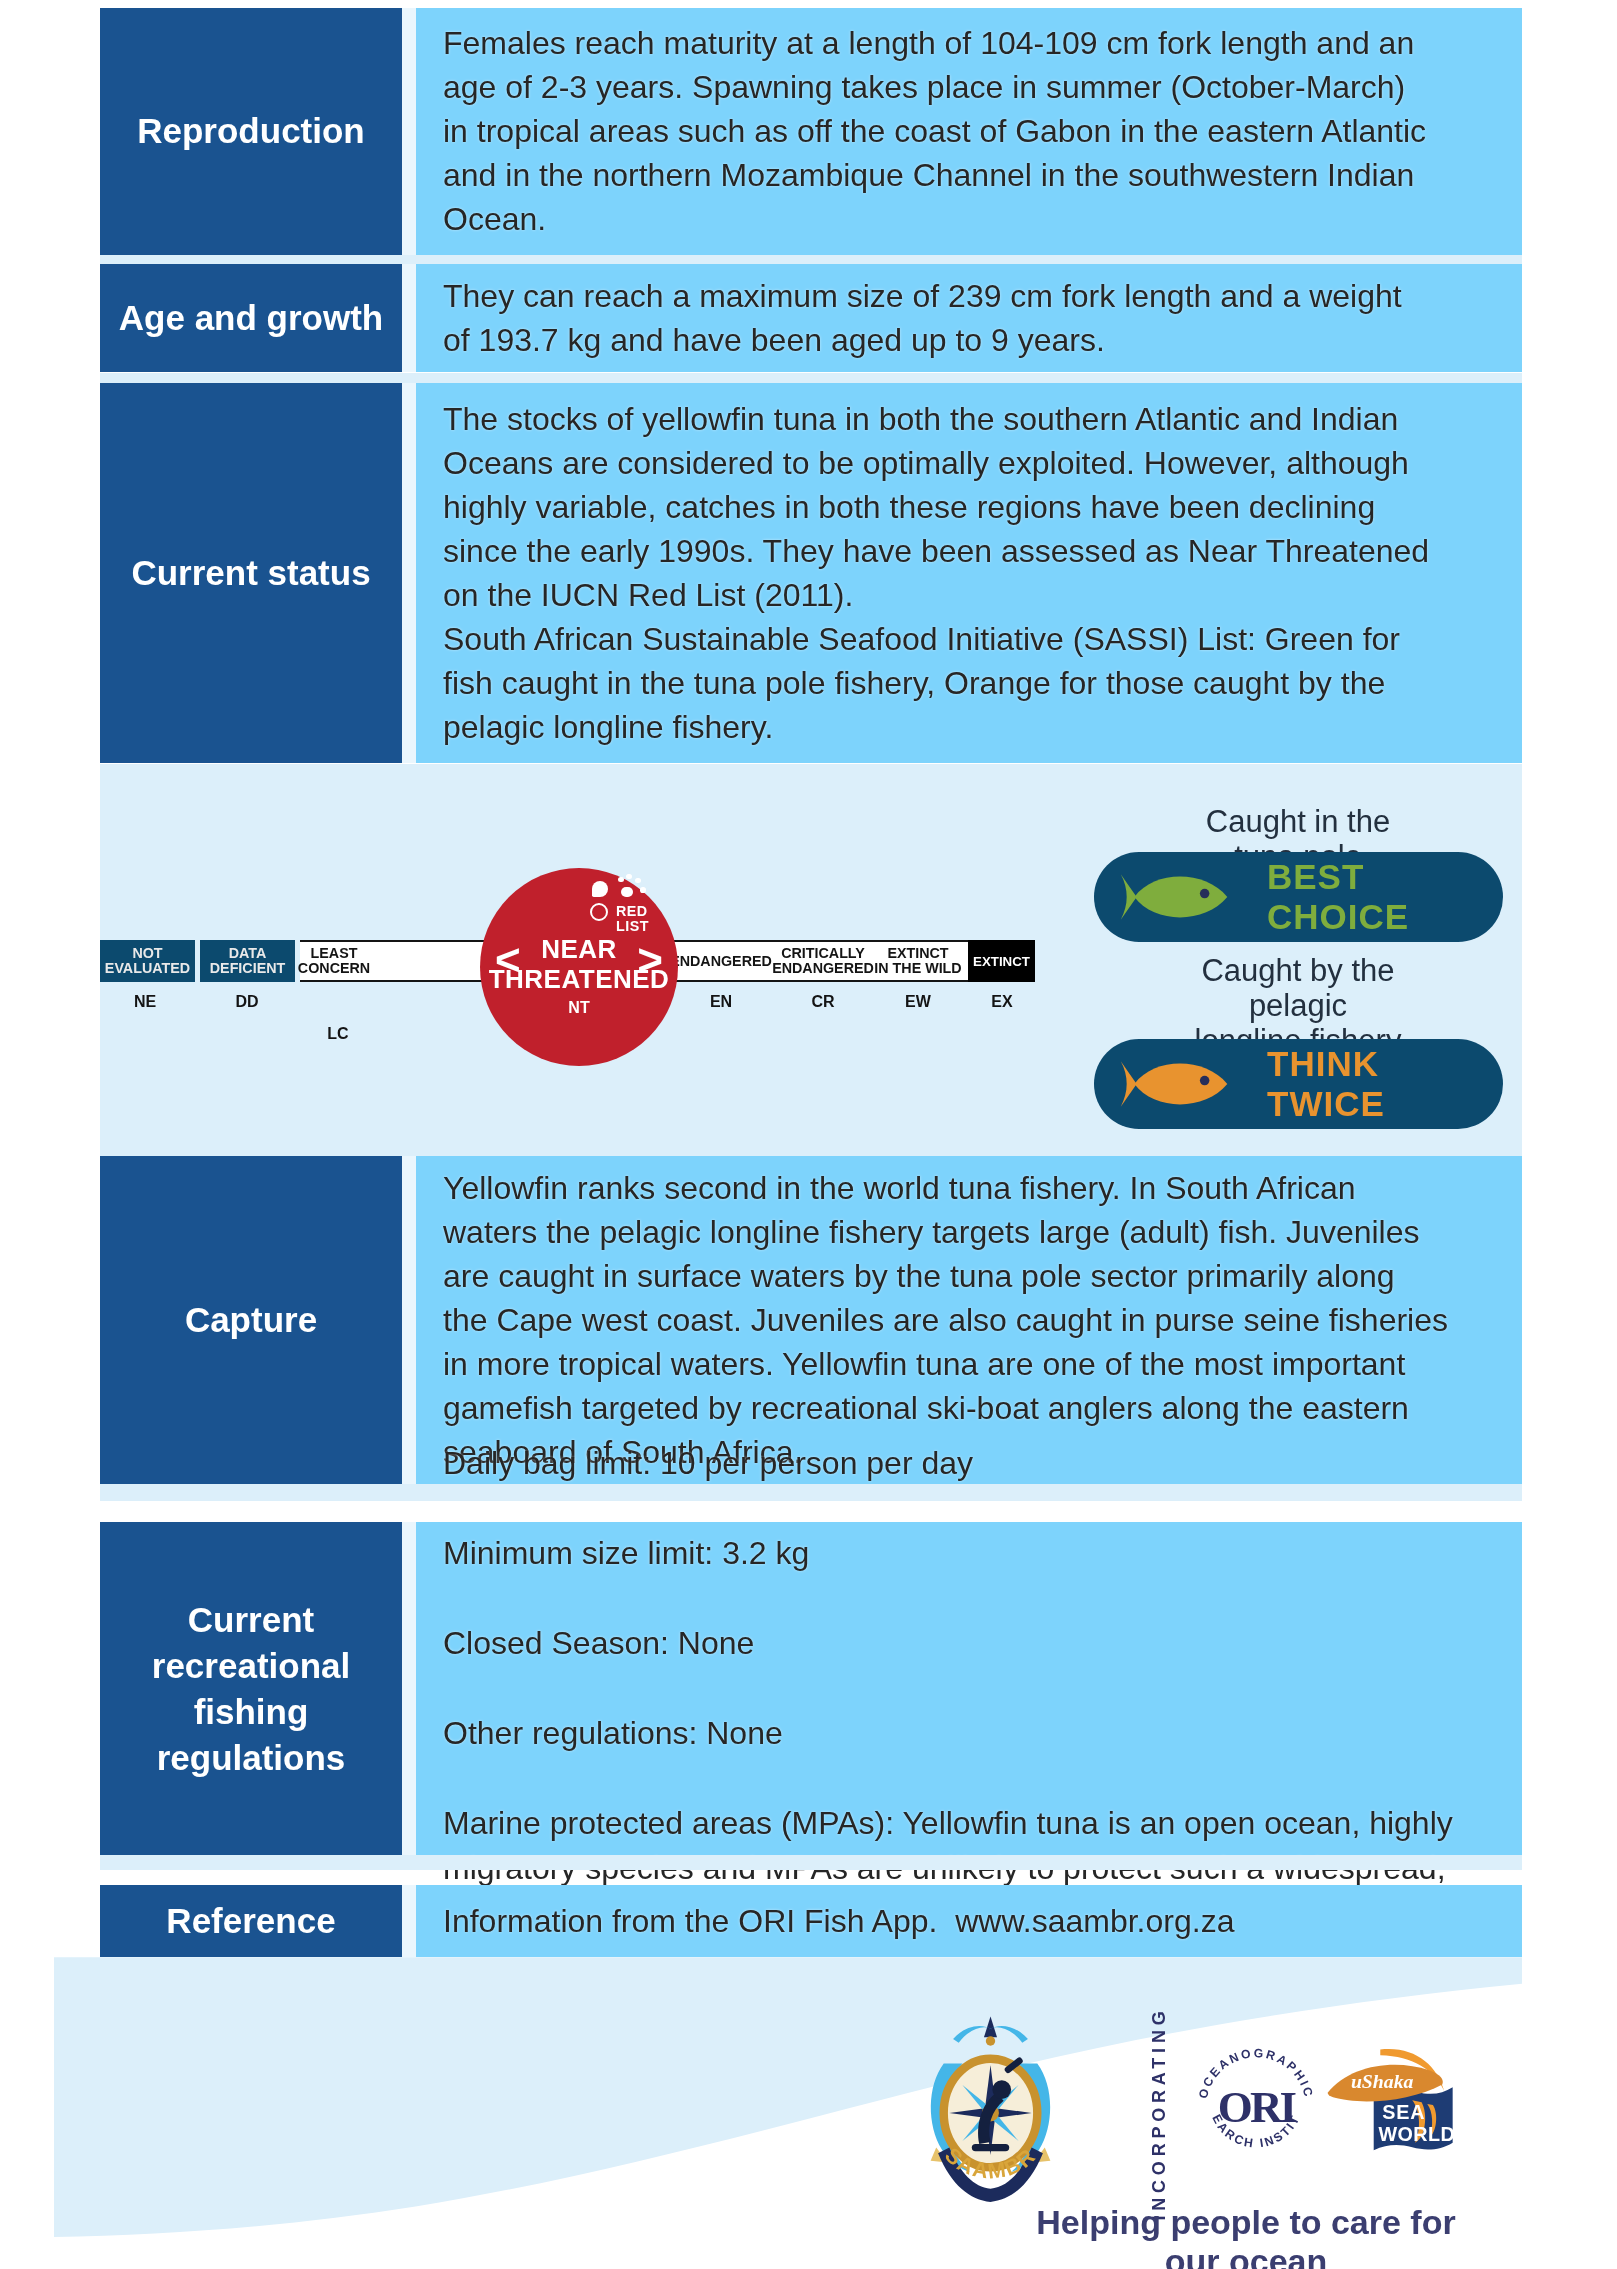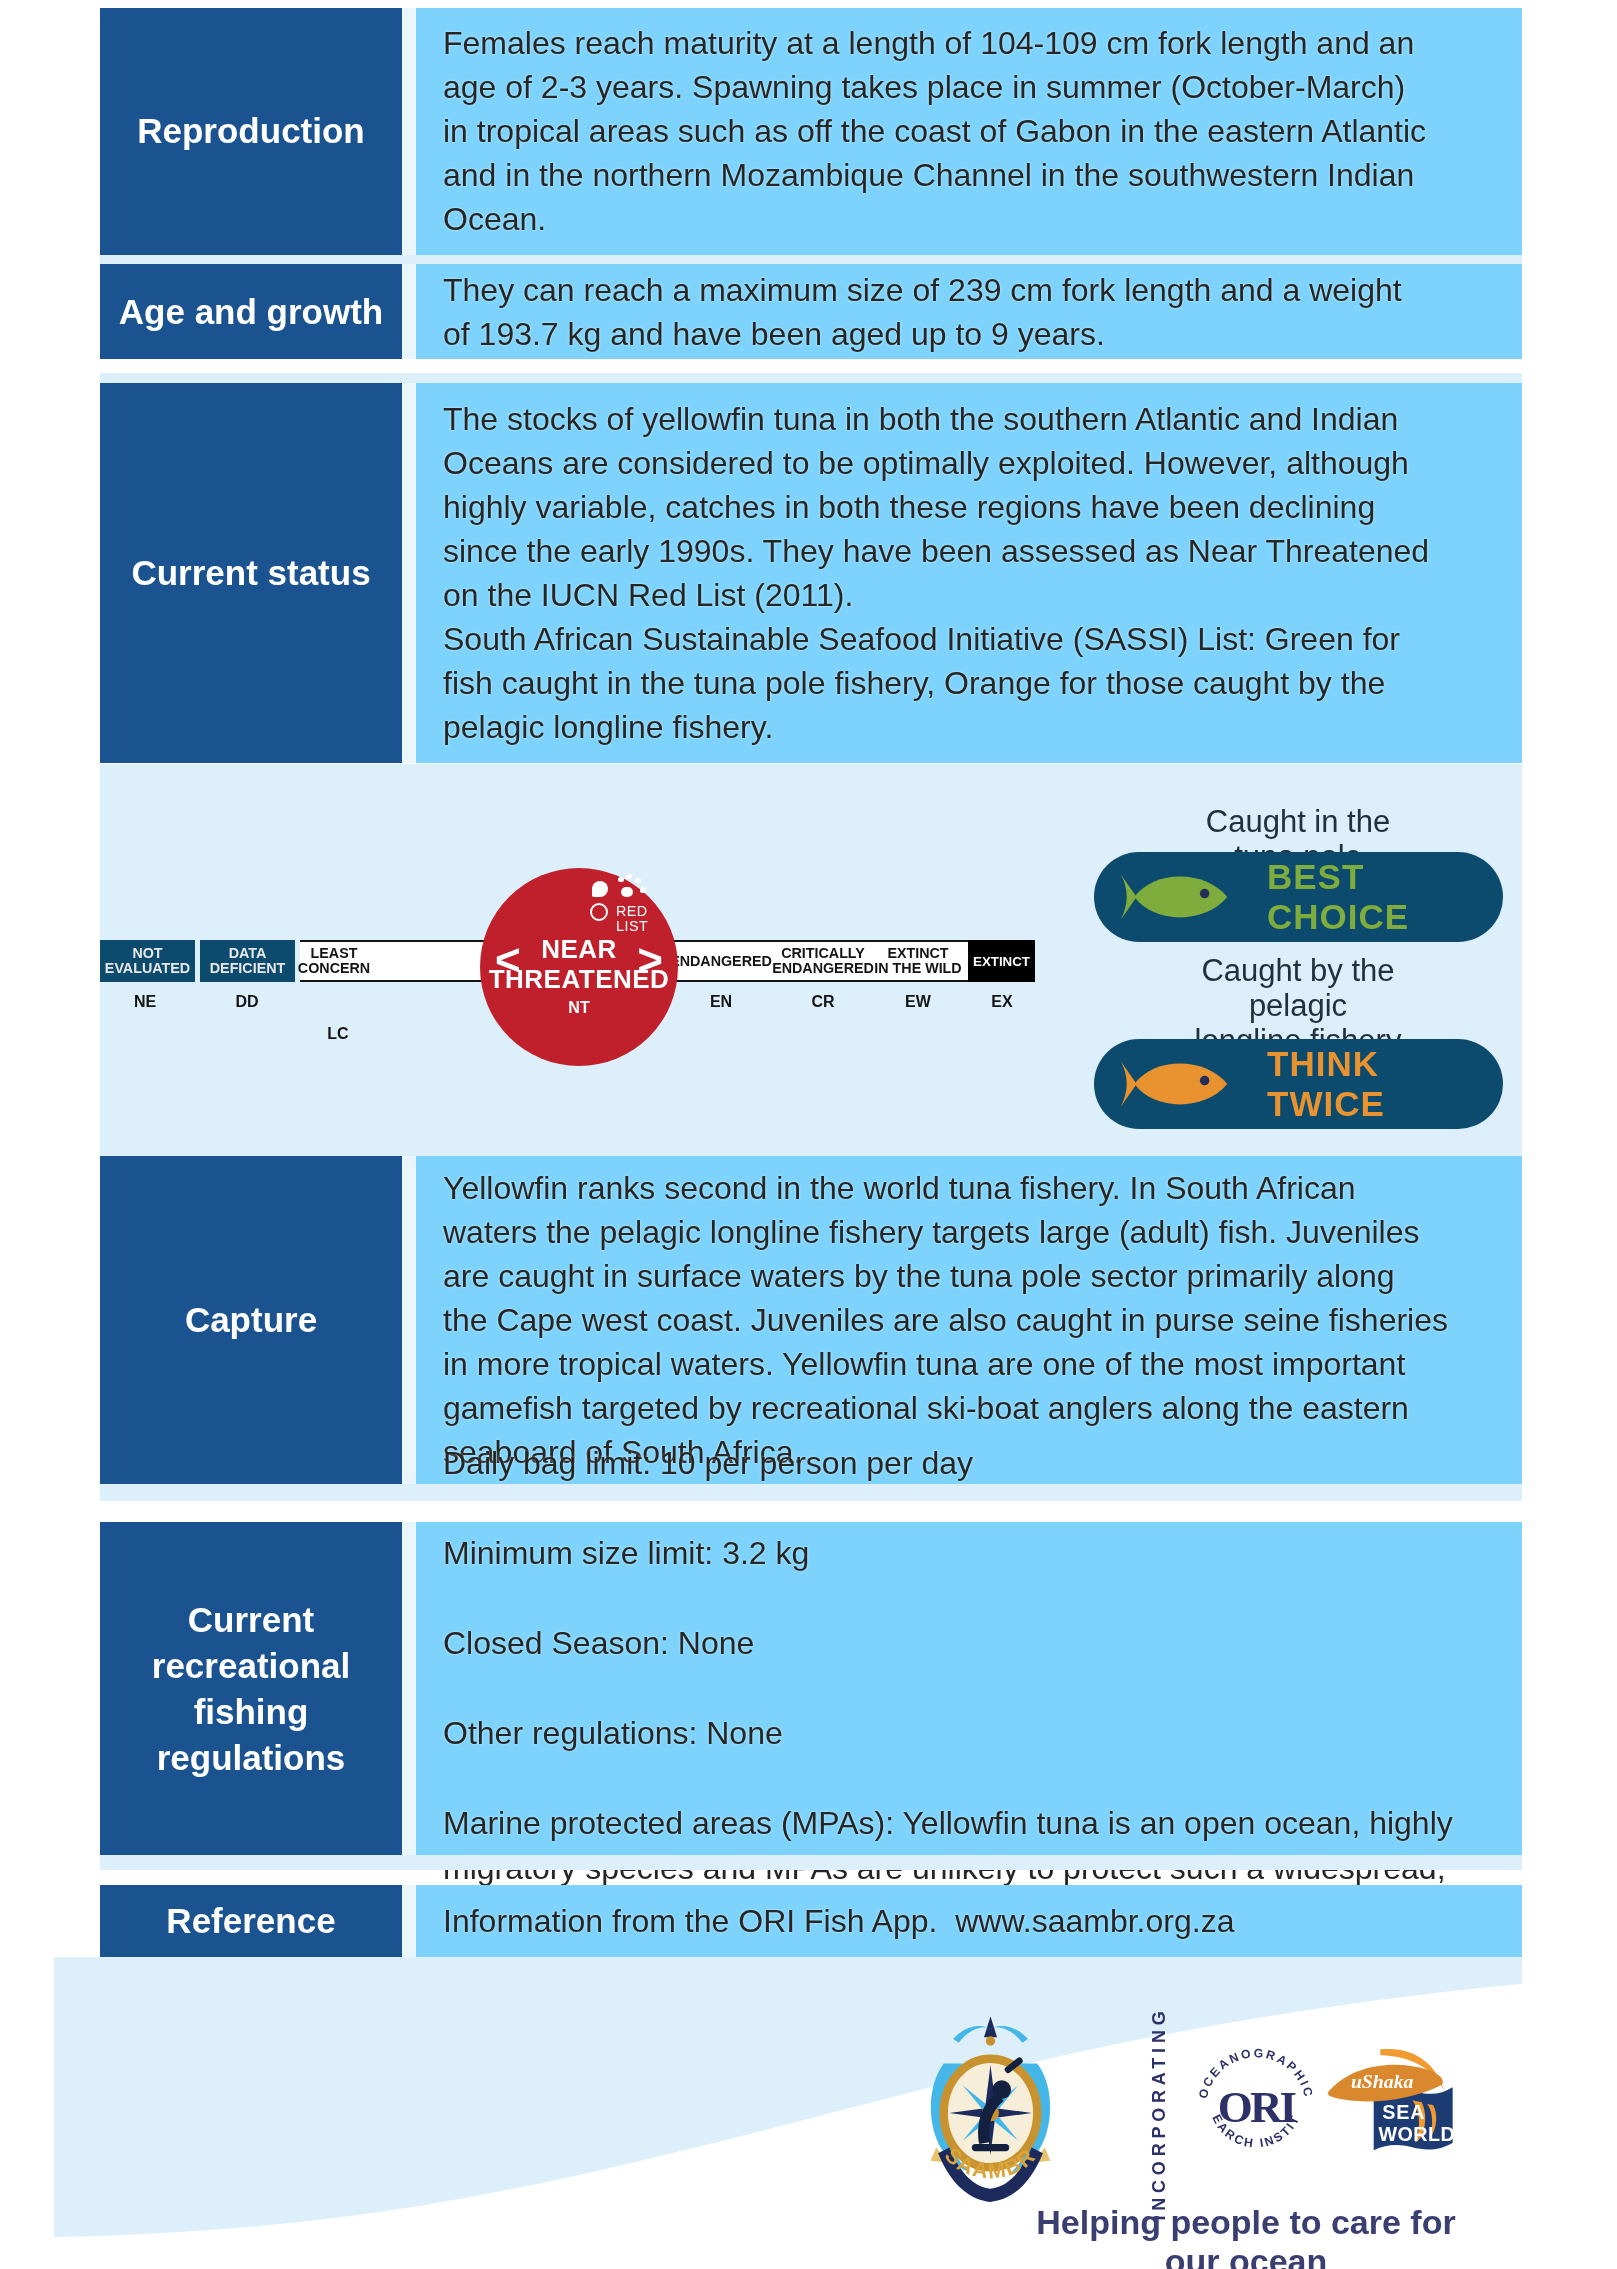--- a/index.html
+++ b/index.html
@@ -35,21 +35,21 @@
   .red-circle{position:absolute;left:380px;top:104px;width:198px;height:198px;border-radius:50%;
               background:#c0202c;z-index:4;}
   .chev{position:absolute;top:68px;color:#ffffff;font-size:44px;font-weight:bold;line-height:48px;}
   .nt-name{position:absolute;left:0;right:0;top:67px;text-align:center;color:#ffffff;font-weight:bold;
            font-size:26px;line-height:29.5px;white-space:pre-line;letter-spacing:0.5px;}
   .nt-abbr{position:absolute;left:0;right:0;top:131px;text-align:center;color:#ffffff;font-weight:bold;font-size:16px;}
   .rl-droplet{position:absolute;left:112px;top:13.3px;width:16px;height:16px;background:#ffffff;
               border-radius:8.6px 8.6px 8.6px 1.9px;}
   .rl-dot{position:absolute;background:#ffffff;border-radius:50%;}
   .rl-ring{position:absolute;left:110px;top:35px;width:14.3px;height:14.3px;border:2.9px solid #ffffff;border-radius:50%;}
-  .rl-text{position:absolute;left:136px;color:#ffffff;font-weight:normal;font-size:14.3px;line-height:14.3px;letter-spacing:0.5px;}
+  .rl-text{position:absolute;left:136px;color:#ffffff;font-weight:bold;font-size:14.3px;line-height:14.3px;letter-spacing:0.5px;}
   
   .sassi-caption{position:absolute;transform:translateX(-50%);text-align:center;color:#23303f;
                  font-size:31px;line-height:35px;white-space:pre-line;}
   .sassi-badge{position:absolute;left:994px;width:409px;height:90px;background:#0c4a6e;border-radius:46px;}
   .badge-label{position:absolute;left:173px;top:0;height:100%;display:flex;align-items:center;
                font-weight:bold;font-size:35px;letter-spacing:1px;}
   
   .tagline{position:absolute;left:1008px;top:2203px;width:476px;text-align:center;color:#3b3e70;
            font-weight:bold;font-size:34px;z-index:5;}
   .incorporating{position:absolute;left:1047px;top:2101px;width:228px;height:25px;
@@ -67,21 +67,21 @@
     <div class="row-content">
       <div class="body-text">Females reach maturity at a length of 104-109 cm fork length and an
 age of 2-3 years. Spawning takes place in summer (October-March)
 in tropical areas such as off the coast of Gabon in the eastern Atlantic
 and in the northern Mozambique Channel in the southwestern Indian
 Ocean.</div>
     </div>
   </div>
   <div class="divider" style="top:255px;height:9.5px;"></div>
 
-  <div class="row" style="top:264px;height:95px;">
+  <div class="row" style="top:264px;height:108px;">
     <div class="row-label">Age and growth</div>
     <div class="row-content">
       <div class="body-text">They can reach a maximum size of 239 cm fork length and a weight
 of 193.7 kg and have been aged up to 9 years.</div>
     </div>
   </div>
   <div class="divider" style="top:373px;height:10.5px;"></div>
 
   <div class="row" style="top:383px;height:380px;">
     <div class="row-label">Current status</div>

